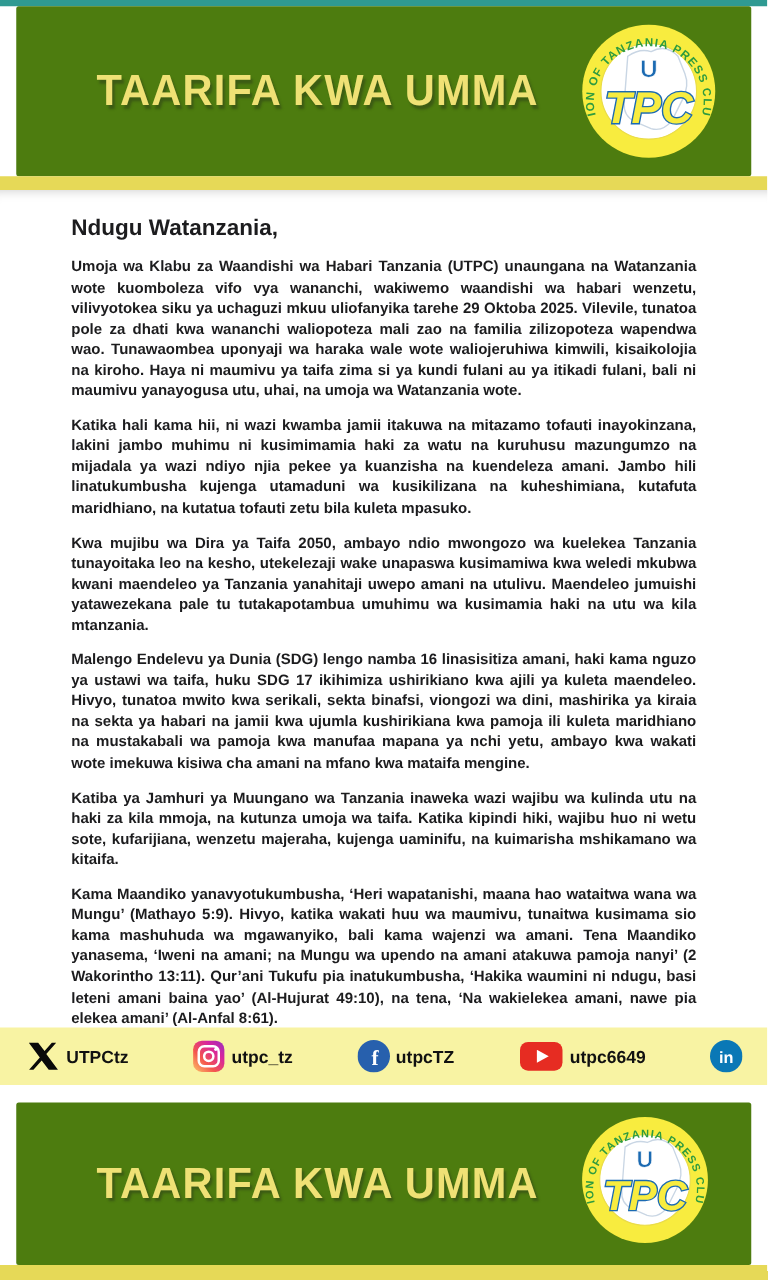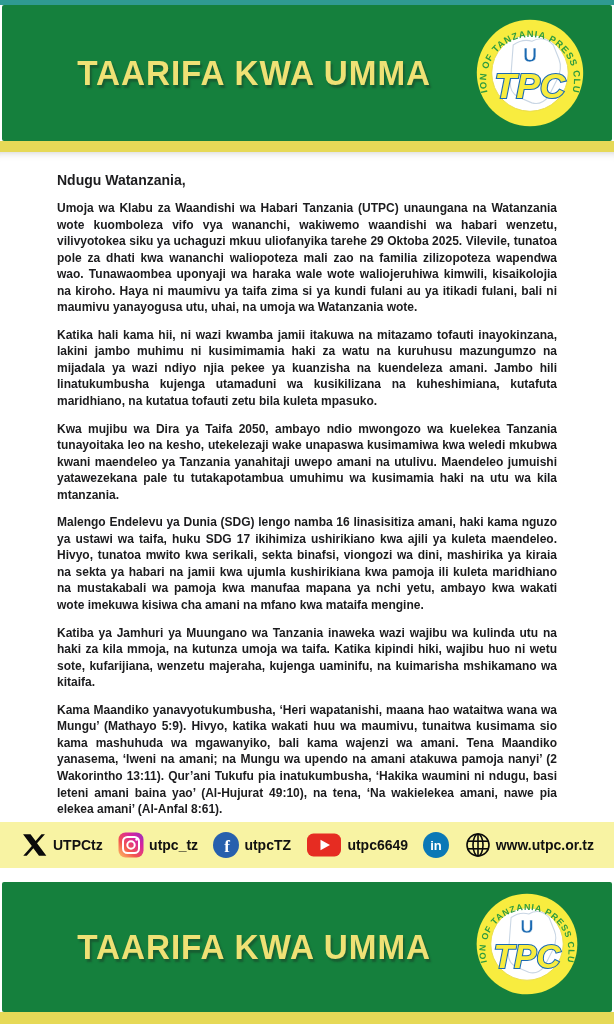--- a/index.html
+++ b/index.html
@@ -1,31 +1,31 @@
 <!DOCTYPE html>
 <html><head>
 <meta charset="utf-8">
 <style>
   html,body{margin:0;padding:0;}
   body{font-family:"Liberation Sans",sans-serif;background:#ffffff;}
   .page{width:614px;height:1024px;margin:0 auto;background:#ffffff;display:flex;flex-direction:column;overflow:hidden;}
 
   .teal-strip{height:5px;background:#2f9a92;flex:0 0 auto;}
 
-  .banner{background:#15803d;margin:0 2px;display:flex;align-items:center;flex:0 0 auto;border-radius:2px;}
+  .banner{background:#4d7c0f;margin:0 13px;display:flex;align-items:center;flex:0 0 auto;border-radius:2px;}
   .banner.top{height:136px;}
   .banner.bottom{height:130px;}
   .banner-title{flex:1;text-align:center;padding-left:34px;color:#efe175;font-size:35px;font-weight:bold;letter-spacing:1px;white-space:nowrap;transform:scaleX(.95);text-shadow:2px 3px 2px rgba(30,30,30,.35);}
   .logo-wrap{flex:0 0 auto;margin-right:26px;width:112px;height:112px;}
   .logo-wrap svg{display:block;}
 
   .yellow-strip{height:11px;background:#e6d957;flex:0 0 auto;}
 
   .content{flex:1 1 auto;overflow:hidden;padding:20px 57px 0 57px;color:#1c1c1e;box-shadow:inset 0 9px 9px -9px rgba(0,0,0,.22);}
-  .greeting{font-weight:bold;font-size:14px;margin:0 0 12px 0;}
+  .greeting{font-weight:bold;font-size:18px;margin:0 0 12px 0;}
   .para{font-weight:bold;font-size:12px;line-height:1.38;text-align:justify;margin:0 0 11px 0;}
 
   .social-bar{flex:0 0 auto;height:46px;background:#f8f3a3;display:flex;align-items:center;justify-content:space-between;padding:0 20px;}
   .social-item{display:flex;align-items:center;gap:5px;cursor:pointer;}
   .social-label{font-size:14px;font-weight:bold;color:#111;white-space:nowrap;}
   .social-label.wrap{white-space:normal;max-width:100px;line-height:1.15;font-size:11px;}
   .icon-box{display:inline-flex;align-items:center;justify-content:center;}
 
   .white-gap{height:14px;background:#ffffff;flex:0 0 auto;}
   .bottom-strip{height:12px;background:#e6d957;flex:0 0 auto;}
@@ -119,32 +119,20 @@
 
     <div class="social-item">
       <span class="icon-box">
         <svg width="26" height="26" viewBox="0 0 26 26">
           <circle cx="13" cy="13" r="13" fill="#0a78b6"></circle>
           <text x="13" y="18" text-anchor="middle" font-size="13" font-weight="bold" fill="#ffffff">in</text>
         </svg>
       </span>
     </div>
 
-    <div class="social-item">
-      <span class="icon-box">
-        <svg width="26" height="26" viewBox="0 0 26 26" fill="none" stroke="#0a0a0a" stroke-width="1.6">
-          <circle cx="13" cy="13" r="11"></circle>
-          <ellipse cx="13" cy="13" rx="5" ry="11"></ellipse>
-          <line x1="13" y1="2" x2="13" y2="24"></line>
-          <line x1="3" y1="9.2" x2="23" y2="9.2"></line>
-          <line x1="3" y1="16.8" x2="23" y2="16.8"></line>
-        </svg>
-      </span>
-      <span class="social-label">www.utpc.or.tz</span>
-    </div>
 
   </footer>
 
   <div class="white-gap"></div>
 
   <footer class="banner bottom">
     <div class="banner-title">TAARIFA KWA UMMA</div>
     <div class="logo-wrap">
       <svg viewBox="0 0 120 120" width="106" height="106">
         <circle cx="60" cy="60" r="57" fill="#f8ec3f"></circle>

